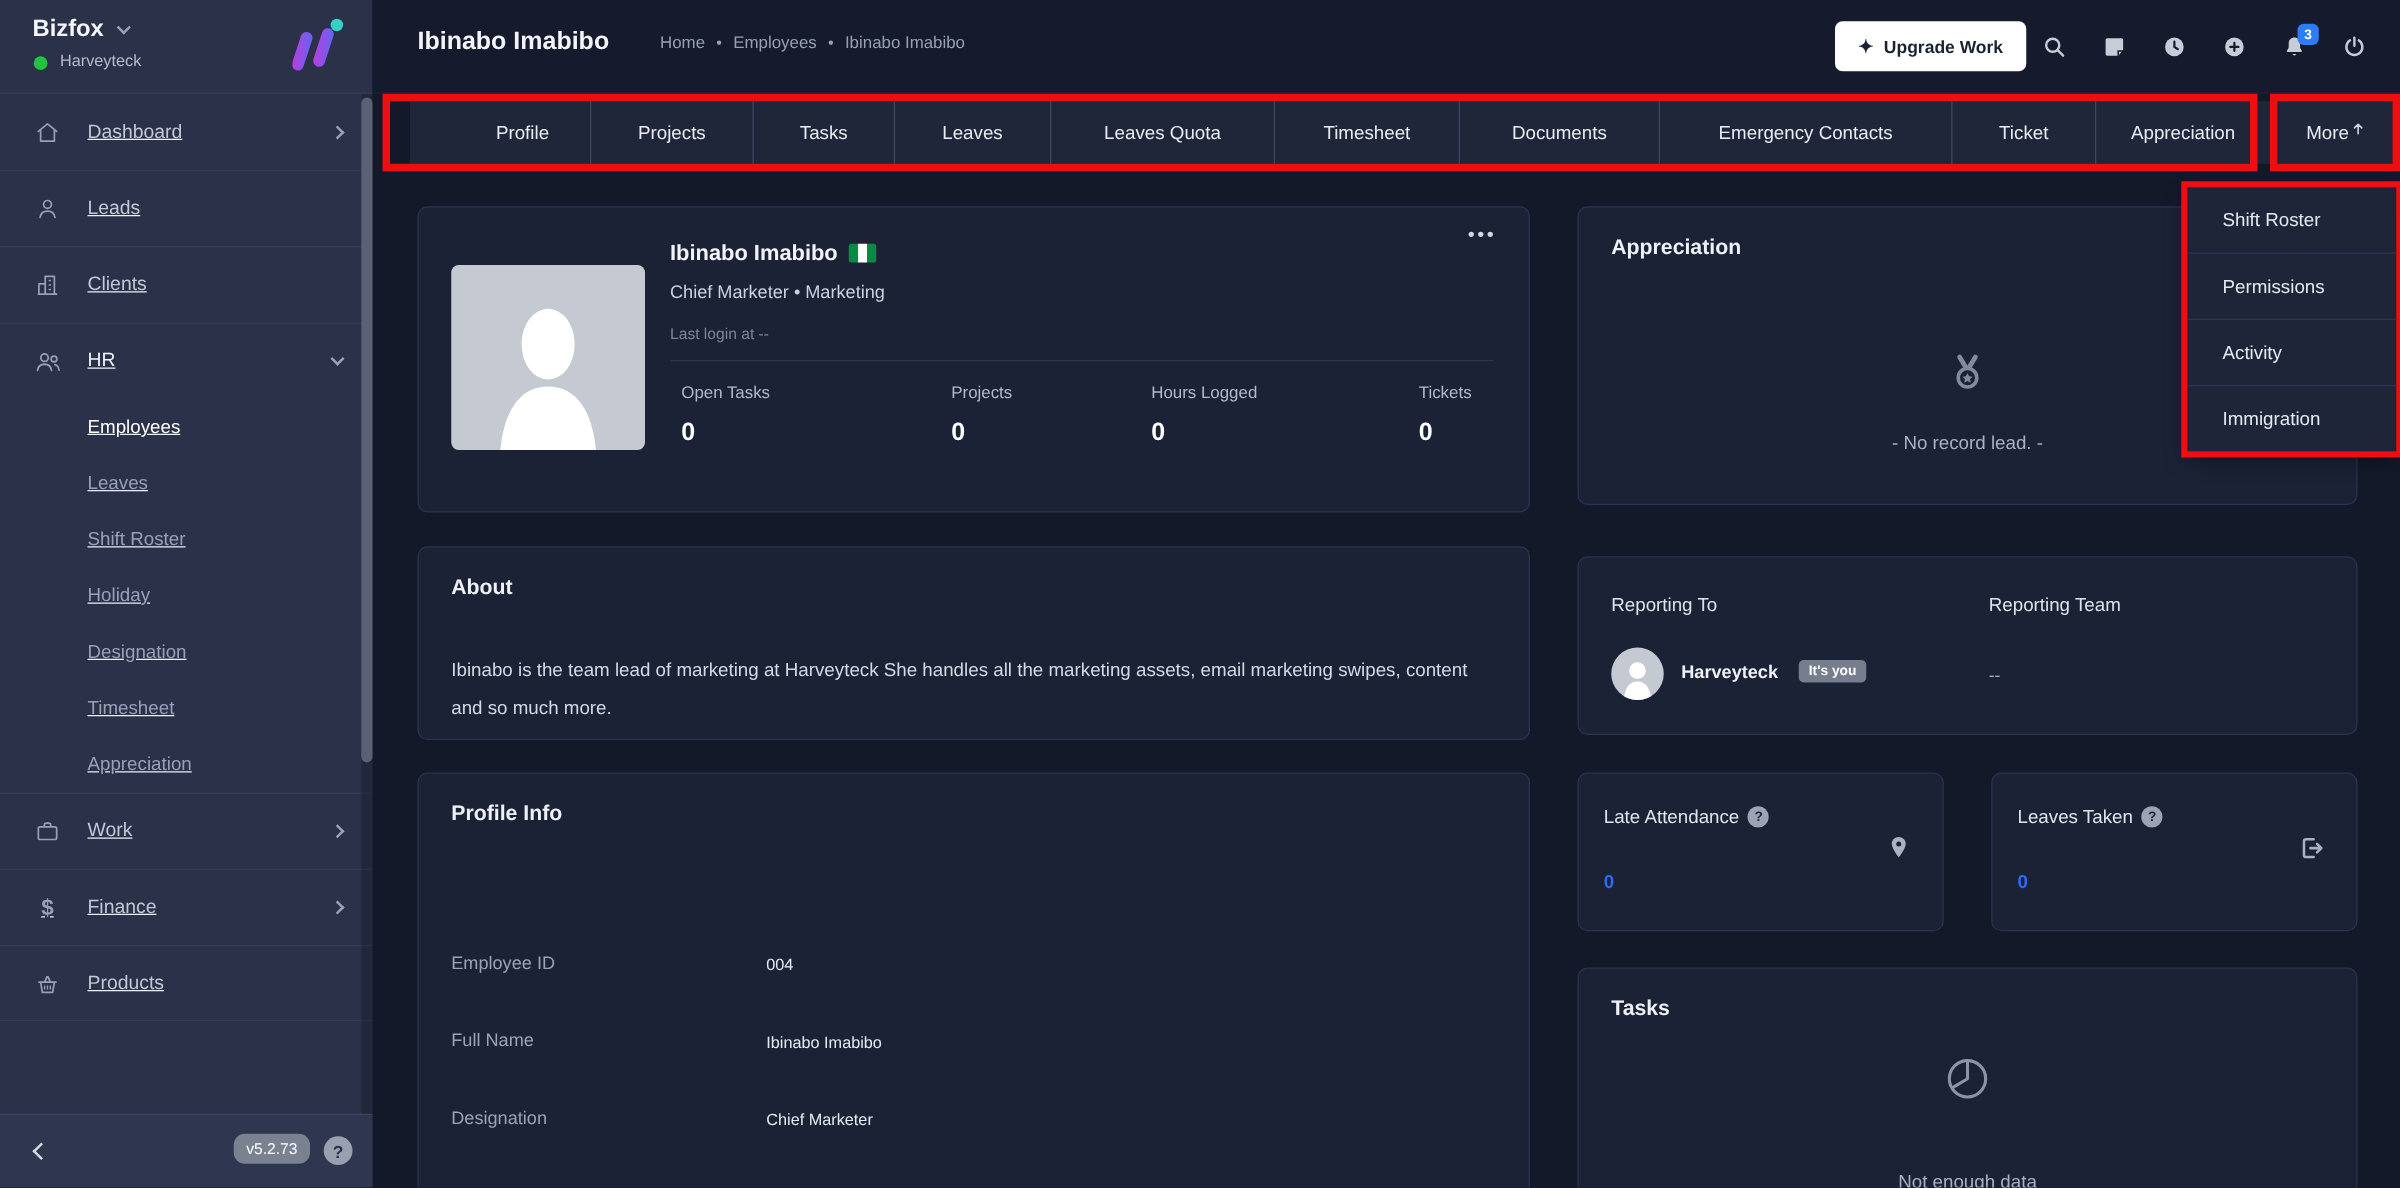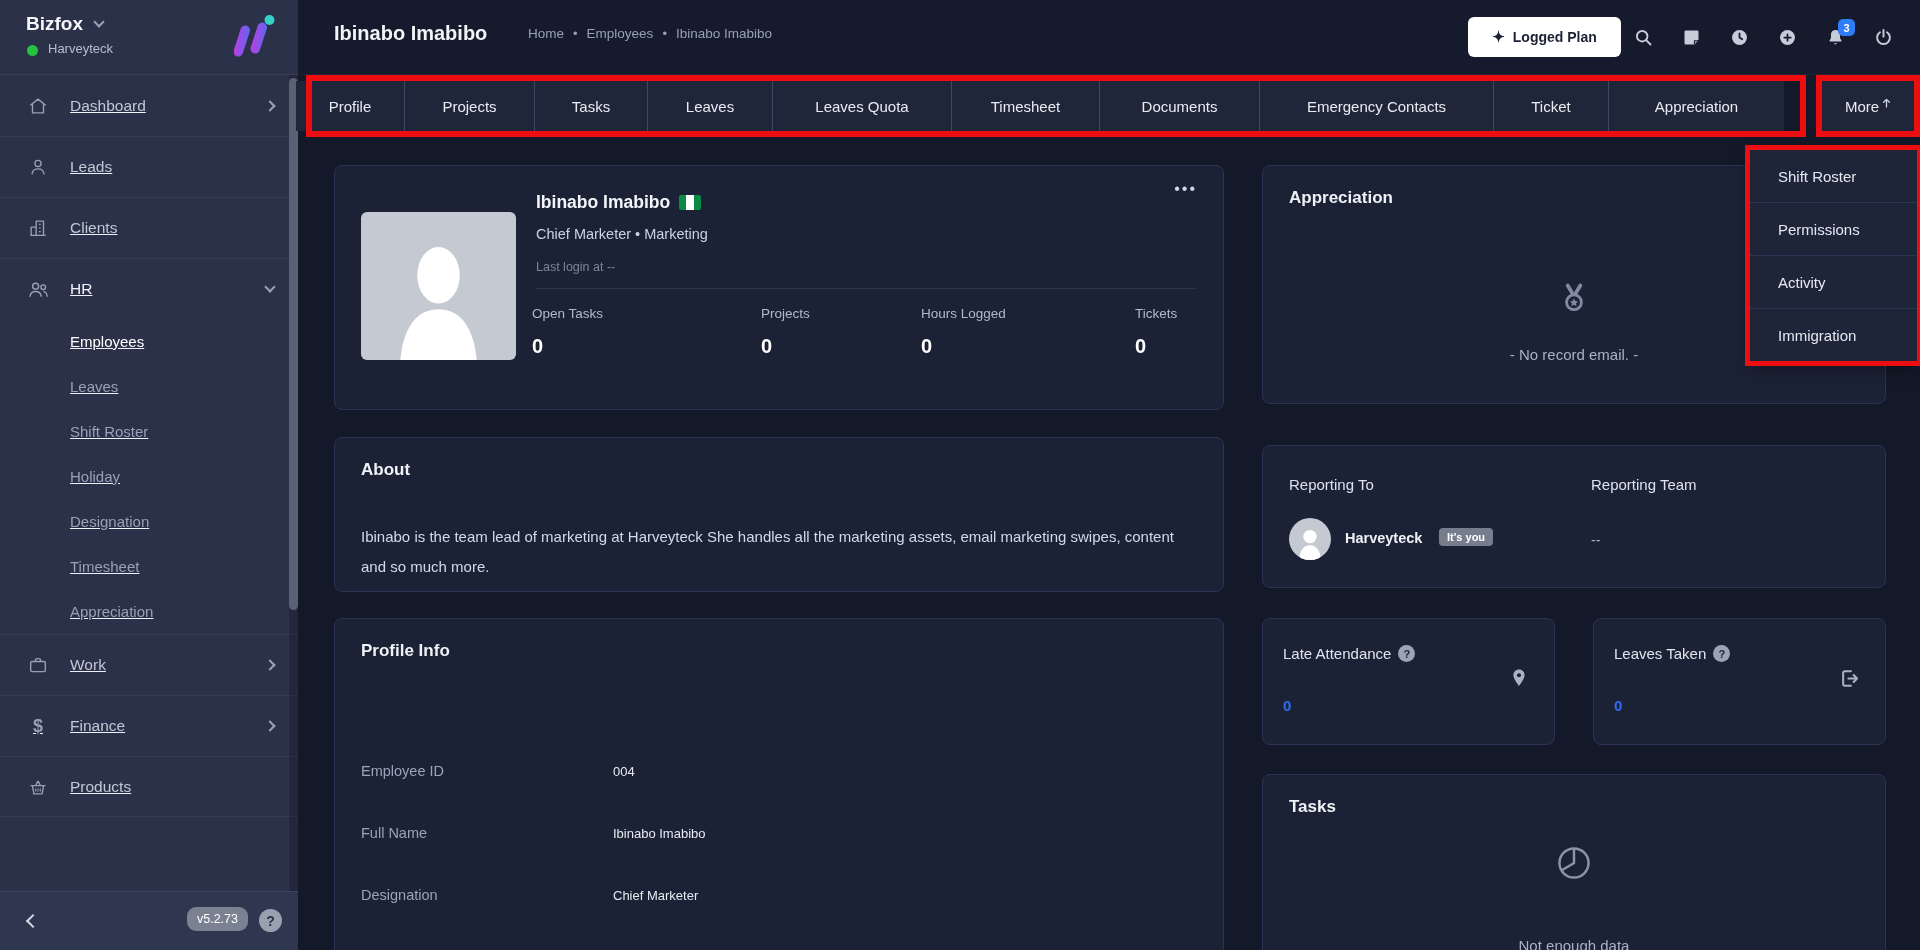--- a/index.html
+++ b/index.html
@@ -40,21 +40,21 @@
   .page-title { position:absolute; left:36px; top:22px; font-size:20px; font-weight:bold; color:#f2f4f8; }
   .breadcrumb { position:absolute; left:230px; top:26px; font-size:13.5px; color:#98a0b4; display:flex; align-items:center; gap:9px; }
   .crumb-sep { font-size:13px; color:#98a0b4; }
   .upgrade-btn { position:absolute; left:1170px; top:17px; width:153px; height:40px; background:#ffffff; border-radius:6px; display:flex; align-items:center; justify-content:center; gap:8px; color:#1c2234; font-size:14px; font-weight:600; cursor:pointer; }
   .sparkle { font-size:15px; color:#1c2234; }
   .hicons { position:absolute; right:26px; top:0; height:75px; display:flex; align-items:center; gap:27px; color:#c6ccd8; }
   .hicon { width:21px; height:21px; position:relative; cursor:pointer; }
   .bell-badge { position:absolute; top:-8px; right:-9px; min-width:17px; height:17px; background:#2e7cf6; border-radius:5px; color:#fff; font-size:11px; font-weight:bold; display:flex; align-items:center; justify-content:center; padding:0 3px; }
 
   
-  .tabs-row { position:absolute; left:296px; top:81px; width:1488px; height:50px; display:flex; background:#202639; z-index:5; }
+  .tabs-row { position:absolute; left:328px; top:81px; width:1488px; height:50px; display:flex; background:#202639; z-index:5;padding-left:36px; }
   .tab { display:flex; align-items:center; justify-content:center; font-size:15px; color:#e9ebf2; cursor:pointer; }
   .tab + .tab { border-left:1px solid #3f4666; }
   .tab:nth-child(1){width:108px} .tab:nth-child(2){width:130px} .tab:nth-child(3){width:113px}
   .tab:nth-child(4){width:125px} .tab:nth-child(5){width:179px} .tab:nth-child(6){width:148px}
   .tab:nth-child(7){width:160px} .tab:nth-child(8){width:234px} .tab:nth-child(9){width:115px}
   .tab:nth-child(10){flex:1}
   .tab-more { position:absolute; left:1822px; top:81px; width:92px; height:50px; background:#202639; display:flex; align-items:center; justify-content:center; gap:3px; font-size:15px; color:#e9ebf2; cursor:pointer; z-index:5; }
   .more-arrow { margin-top:-7px; }
 
   
@@ -65,21 +65,21 @@
   .avatar { position:absolute; left:26px; top:46px; width:155px; height:148px; border-radius:6px; background:#c5cad2; overflow:hidden; display:flex; align-items:flex-end; justify-content:center; }
   .p-name { position:absolute; left:201px; top:26px; font-size:17.5px; font-weight:bold; color:#f2f4f9; display:flex; align-items:center; gap:9px; }
   .flag { width:22px; height:15px; border-radius:2px; background:linear-gradient(to right,#0b8a46 0 33%,#ffffff 33% 67%,#0b8a46 67% 100%); }
   .p-menu { position:absolute; right:26px; top:14px; font-size:16px; letter-spacing:2px; color:#d2d7e2; cursor:pointer; }
   .p-role { position:absolute; left:201px; top:60px; font-size:14.5px; color:#ccd2df; }
   .p-login { position:absolute; left:201px; top:94px; font-size:12.5px; color:#7d8599; }
   .p-div { position:absolute; left:201px; right:28px; top:122px; height:1px; background:rgba(255,255,255,.09); }
   .stat { position:absolute; top:140px; }
   .stat .s-label { font-size:13.5px; color:#b2b9c9; }
   .stat .s-value { margin-top:14px; font-size:20px; font-weight:bold; color:#ffffff; }
-  .stat1{left:197px} .stat2{left:426px} .stat3{left:586px} .stat4{left:800px}
+  .stat1{left:210px} .stat2{left:426px} .stat3{left:586px} .stat4{left:800px}
 
   .card-about { left:334px; top:437px; width:890px; height:155px; }
   .about-text { position:absolute; left:26px; right:26px; top:84px; font-size:15px; line-height:30px; color:#d3d9e5; }
 
   .card-info { left:334px; top:618px; width:890px; height:370px; }
   .pi-rows { position:absolute; left:26px; right:26px; top:121px; }
   .pi-row { height:62px; display:flex; align-items:center; }
   .pi-label { width:252px; font-size:14.5px; color:#9aa3b7; }
   .pi-value { font-size:13px; color:#e6eaf2; }
 
@@ -237,21 +237,21 @@
     <span class="page-title">Ibinabo Imabibo</span>
     <div class="breadcrumb">
       <span>Home</span>
       <span class="crumb-sep">•</span>
       <span>Employees</span>
       <span class="crumb-sep">•</span>
       <span>Ibinabo Imabibo</span>
     </div>
     <div class="upgrade-btn">
       <span class="sparkle">✦</span>
-      <span>Logged Plan</span>
+      <span>Upgrade Work</span>
     </div>
     <div class="hicons">
       <span class="hicon">
         <svg width="21" height="21" viewBox="0 0 24 24">
             <circle cx="10.5" cy="10.5" r="6" fill="none" stroke="currentColor" stroke-width="2.2"></circle>
             <path d="M15 15l5 5" stroke="currentColor" stroke-width="2.2" stroke-linecap="round"></path>
           </svg>
       </span>
       <span class="hicon">
         <svg width="21" height="21" viewBox="0 0 24 24">
@@ -366,21 +366,21 @@
 
   <div class="card card-appre">
     <span class="card-title">Appreciation</span>
     <span class="appre-icon">
       <svg width="38" height="38" viewBox="0 0 24 24">
           <path d="M8 3.5l2.9 4.8M16 3.5l-2.9 4.8" stroke="currentColor" stroke-width="2.4" stroke-linecap="round" fill="none"></path>
           <circle cx="12" cy="14" r="4.7" fill="none" stroke="currentColor" stroke-width="1.8"></circle>
           <path d="M12 11.6l.8 1.6 1.8.3-1.3 1.2.3 1.8-1.6-.9-1.6.9.3-1.8-1.3-1.2 1.8-.3z" fill="currentColor"></path>
         </svg>
     </span>
-    <div class="empty-text appre-empty">- No record email. -</div>
+    <div class="empty-text appre-empty">- No record lead. -</div>
   </div>
 
   <div class="card card-report">
     <span class="rep-title rep-to-title">Reporting To</span>
     <span class="rep-title rep-team-title">Reporting Team</span>
     <div class="rep-avatar">
       <svg width="100%" height="86%" viewBox="0 0 100 92" preserveAspectRatio="xMidYMax meet">
           <circle cx="50" cy="32" r="17" fill="#ffffff"></circle>
           <path d="M50 54C33 54 24 68 22 92h56C76 68 67 54 50 54z" fill="#ffffff"></path>
         </svg>

